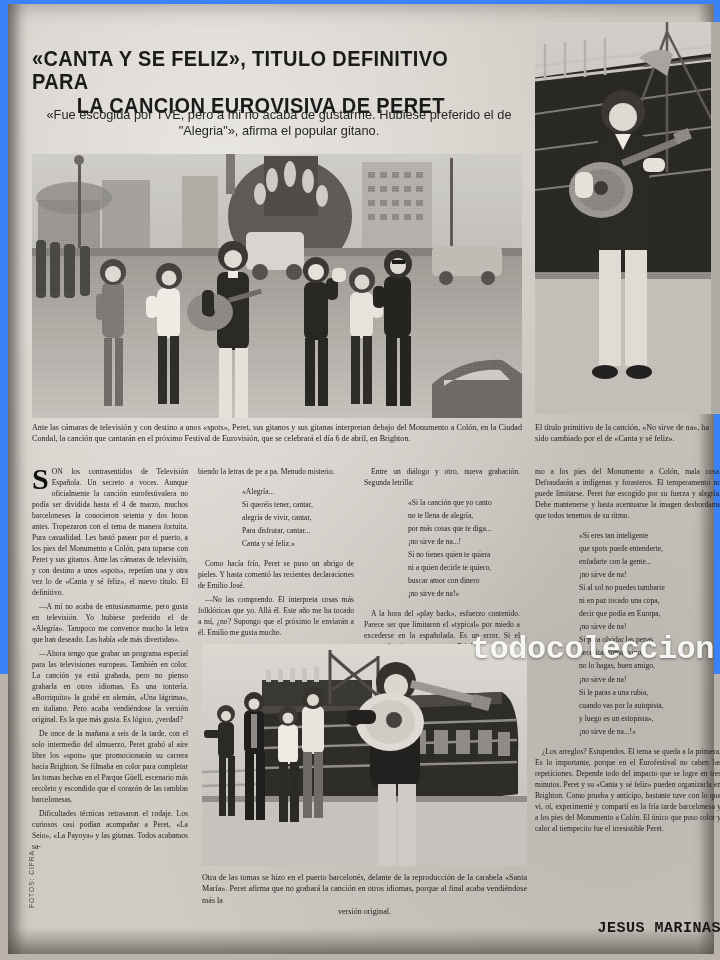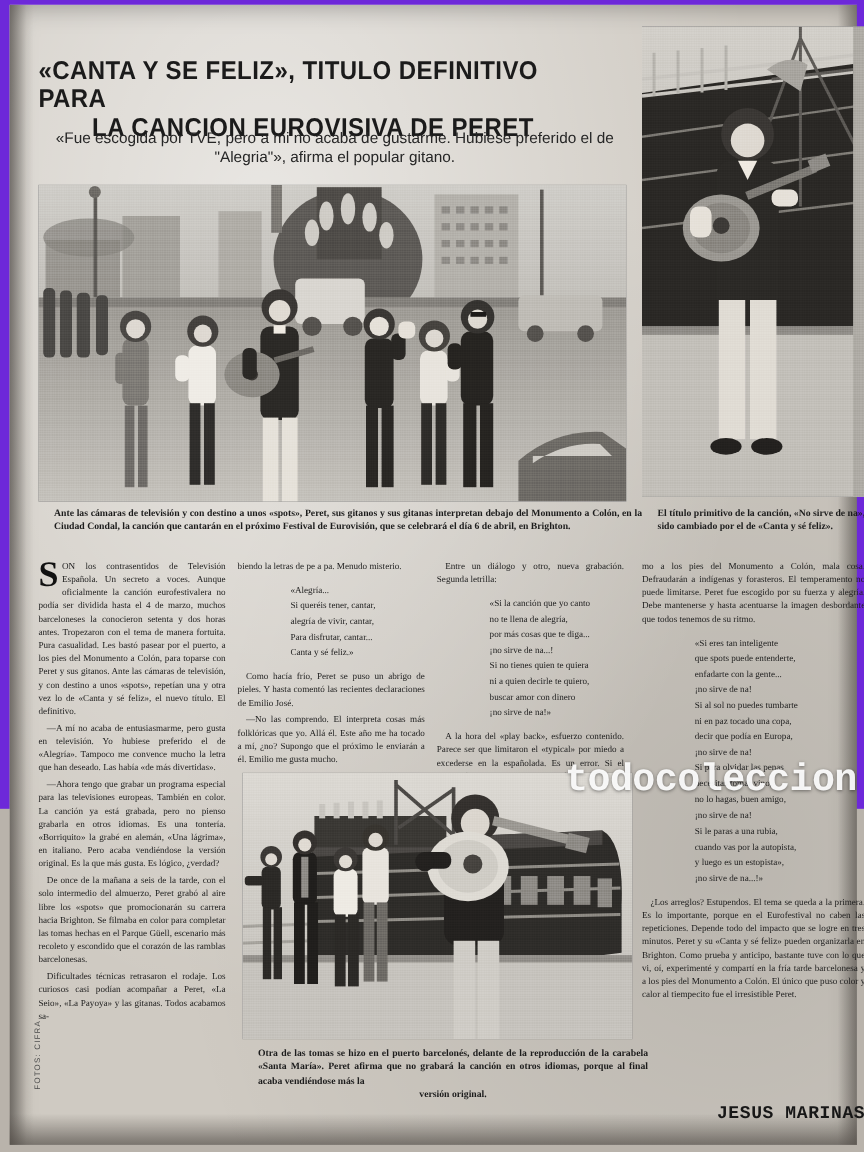--- a/index.html
+++ b/index.html
@@ -5,21 +5,21 @@
 <style>
   html,body{margin:0;padding:0;}
   body{
     width:720px;height:960px;overflow:hidden;
     background:#b9b3ab;
     font-family:"Liberation Serif", serif;
   }
   
   #scan{
     position:relative;width:720px;height:674px;
-    background:#6d28d9;
+    background:#3b82f6;
   }
   
   #page{
     position:absolute;left:8px;top:4px;width:706px;height:950px;
     background:#cfcac2;
     background-image:
       radial-gradient(ellipse at 30% 20%, rgba(255,255,255,.55), rgba(255,255,255,0) 60%),
       radial-gradient(ellipse at 85% 75%, rgba(0,0,0,.10), rgba(0,0,0,0) 55%);
     box-shadow:0 0 22px rgba(0,0,0,.35) inset;
   }
@@ -76,24 +76,23 @@
     background-image:
       repeating-linear-gradient(0deg, rgba(255,255,255,.05) 0 1px, rgba(0,0,0,.05) 1px 2px),
       repeating-linear-gradient(90deg, rgba(255,255,255,.04) 0 1px, rgba(0,0,0,.04) 1px 2px);
     opacity:.7;mix-blend-mode:overlay;
   }
 
   
   .caption{
     position:absolute;
     font-family:"Liberation Serif", serif;
-    font-weight:bold;
+    font-weight:normal;
     font-size:8.1px;line-height:1.42;color:#1c1c1c;
     text-align:justify;
-    margin-left:13px;
   }
   .caption .last{display:block;text-align:center;}
   #cap-main{left:6px;top:418px;width:490px;}
   #cap-peret{left:509px;top:418px;width:186px;text-align:left;}
   #cap-port{left:176px;top:868px;width:325px;}
 
   
   .col{
     position:absolute;top:462px;
     font-family:"Liberation Serif", serif;

